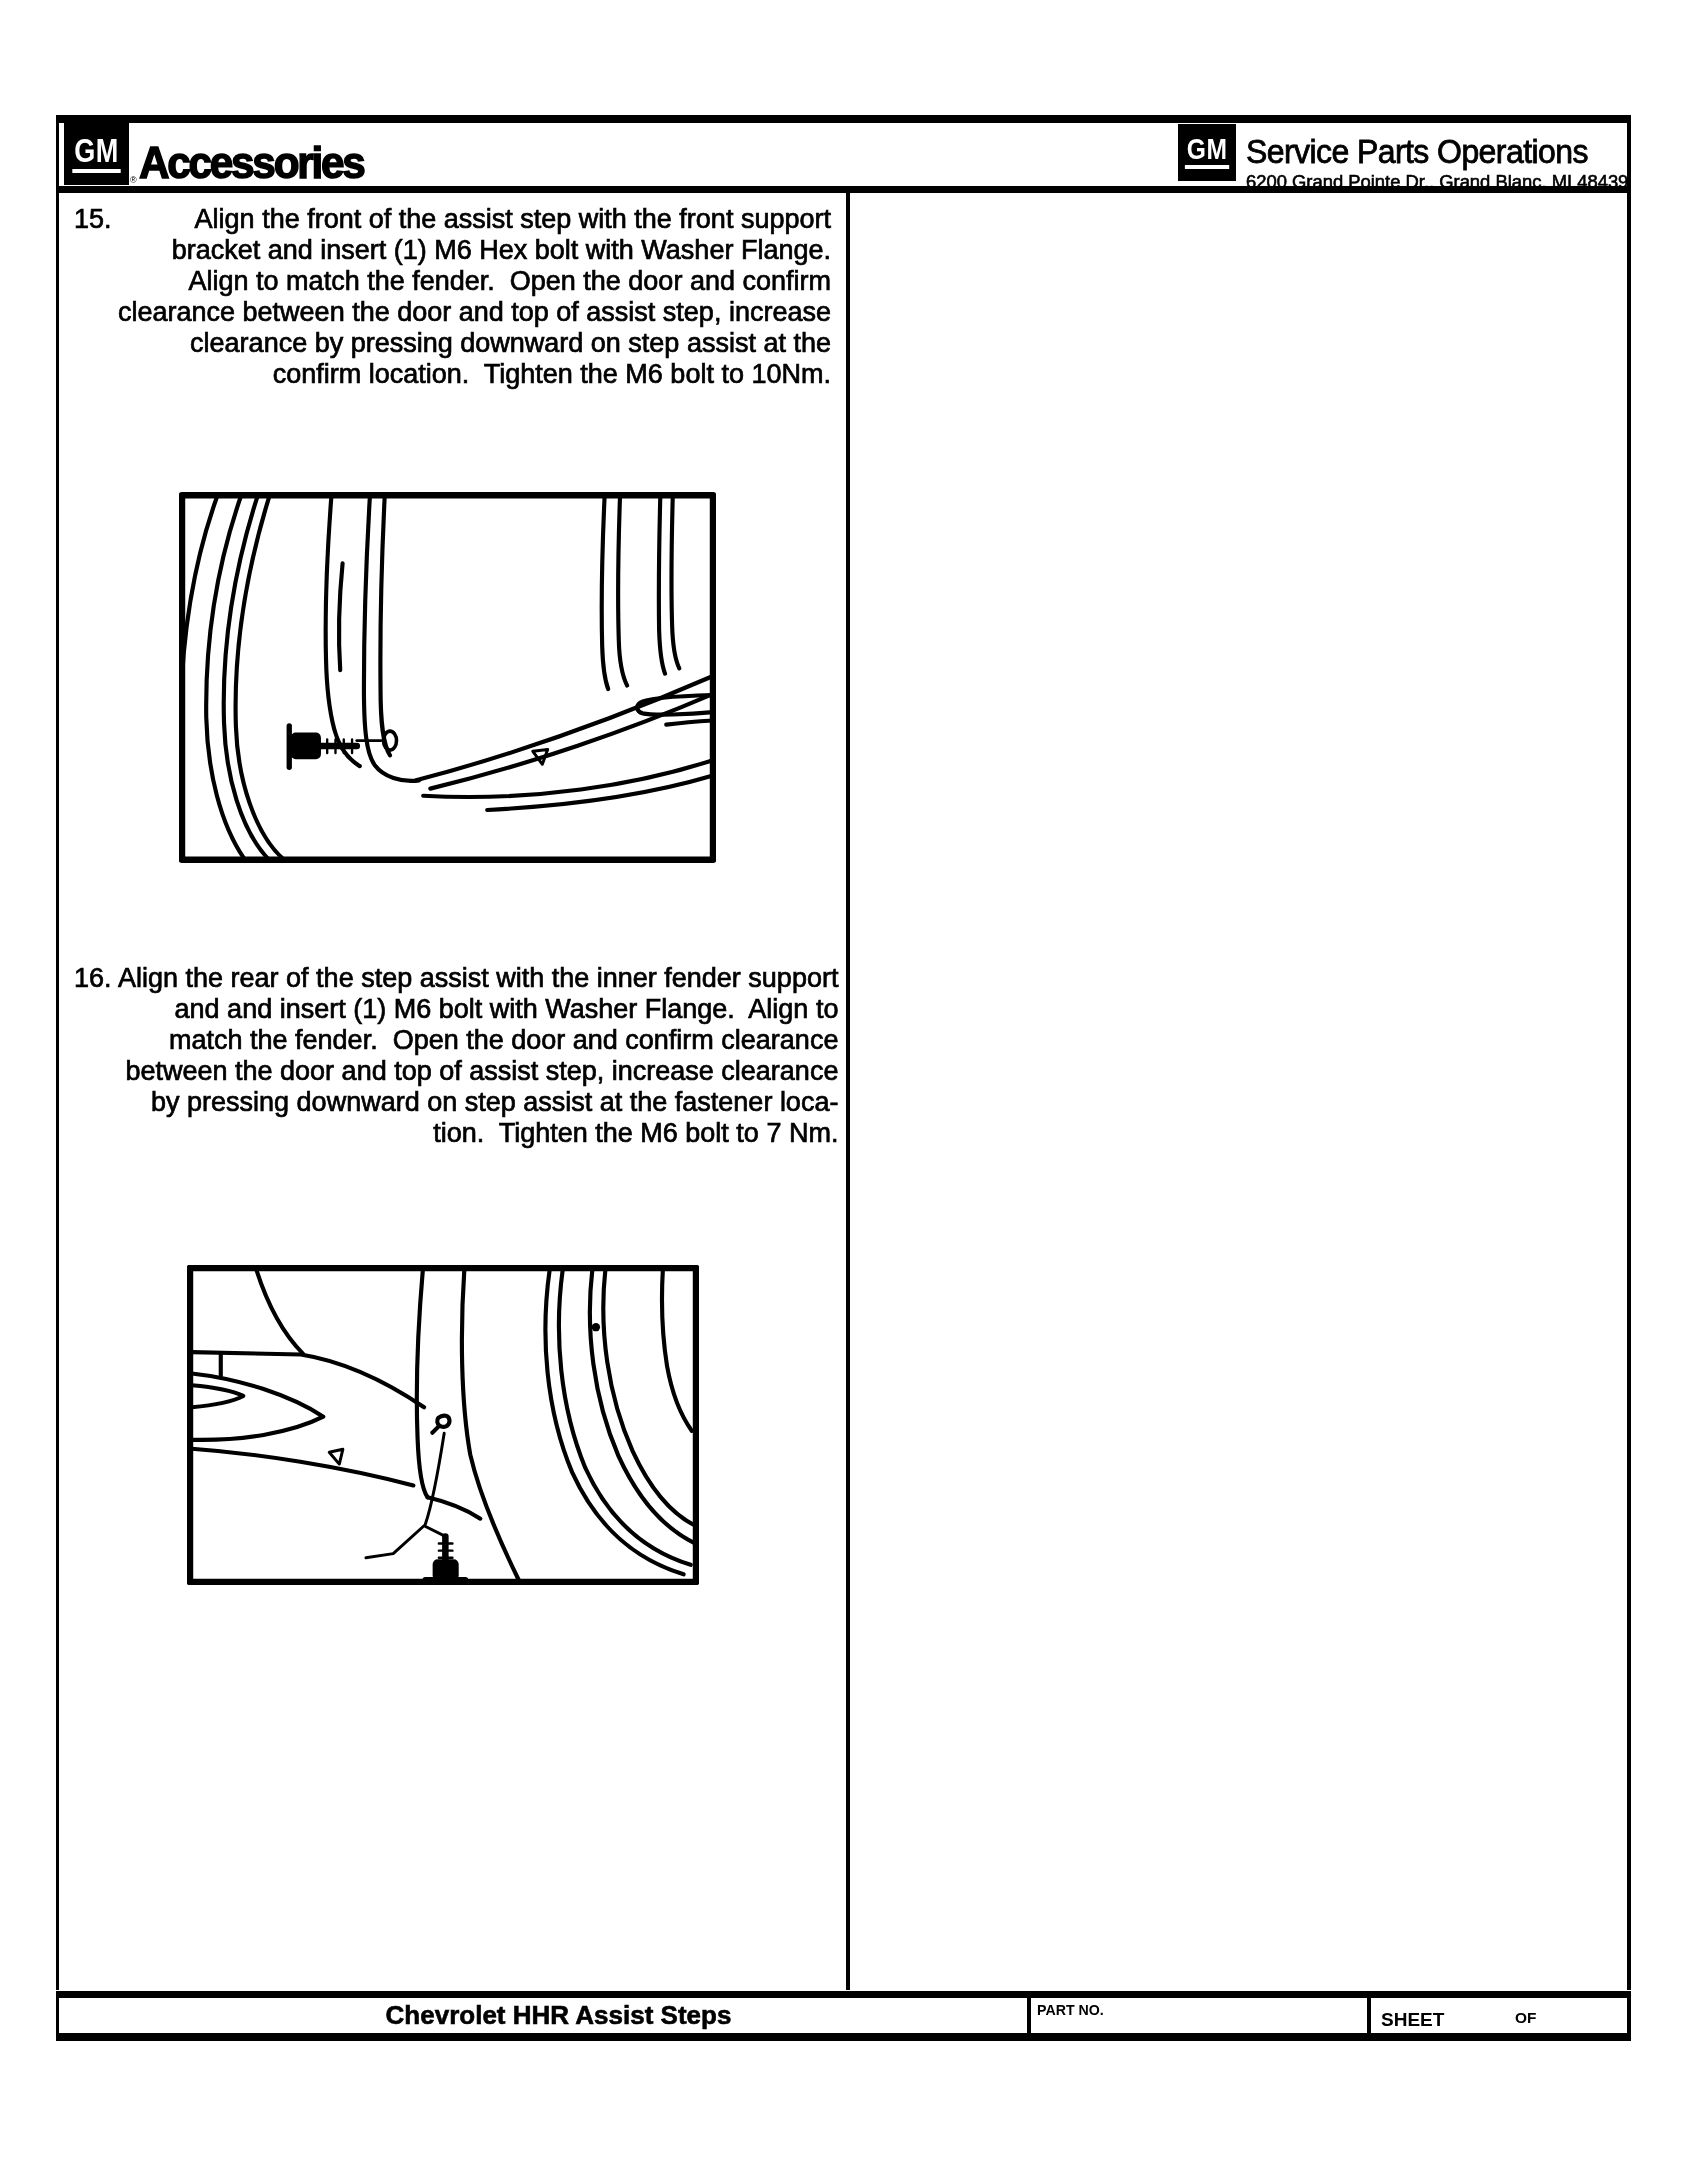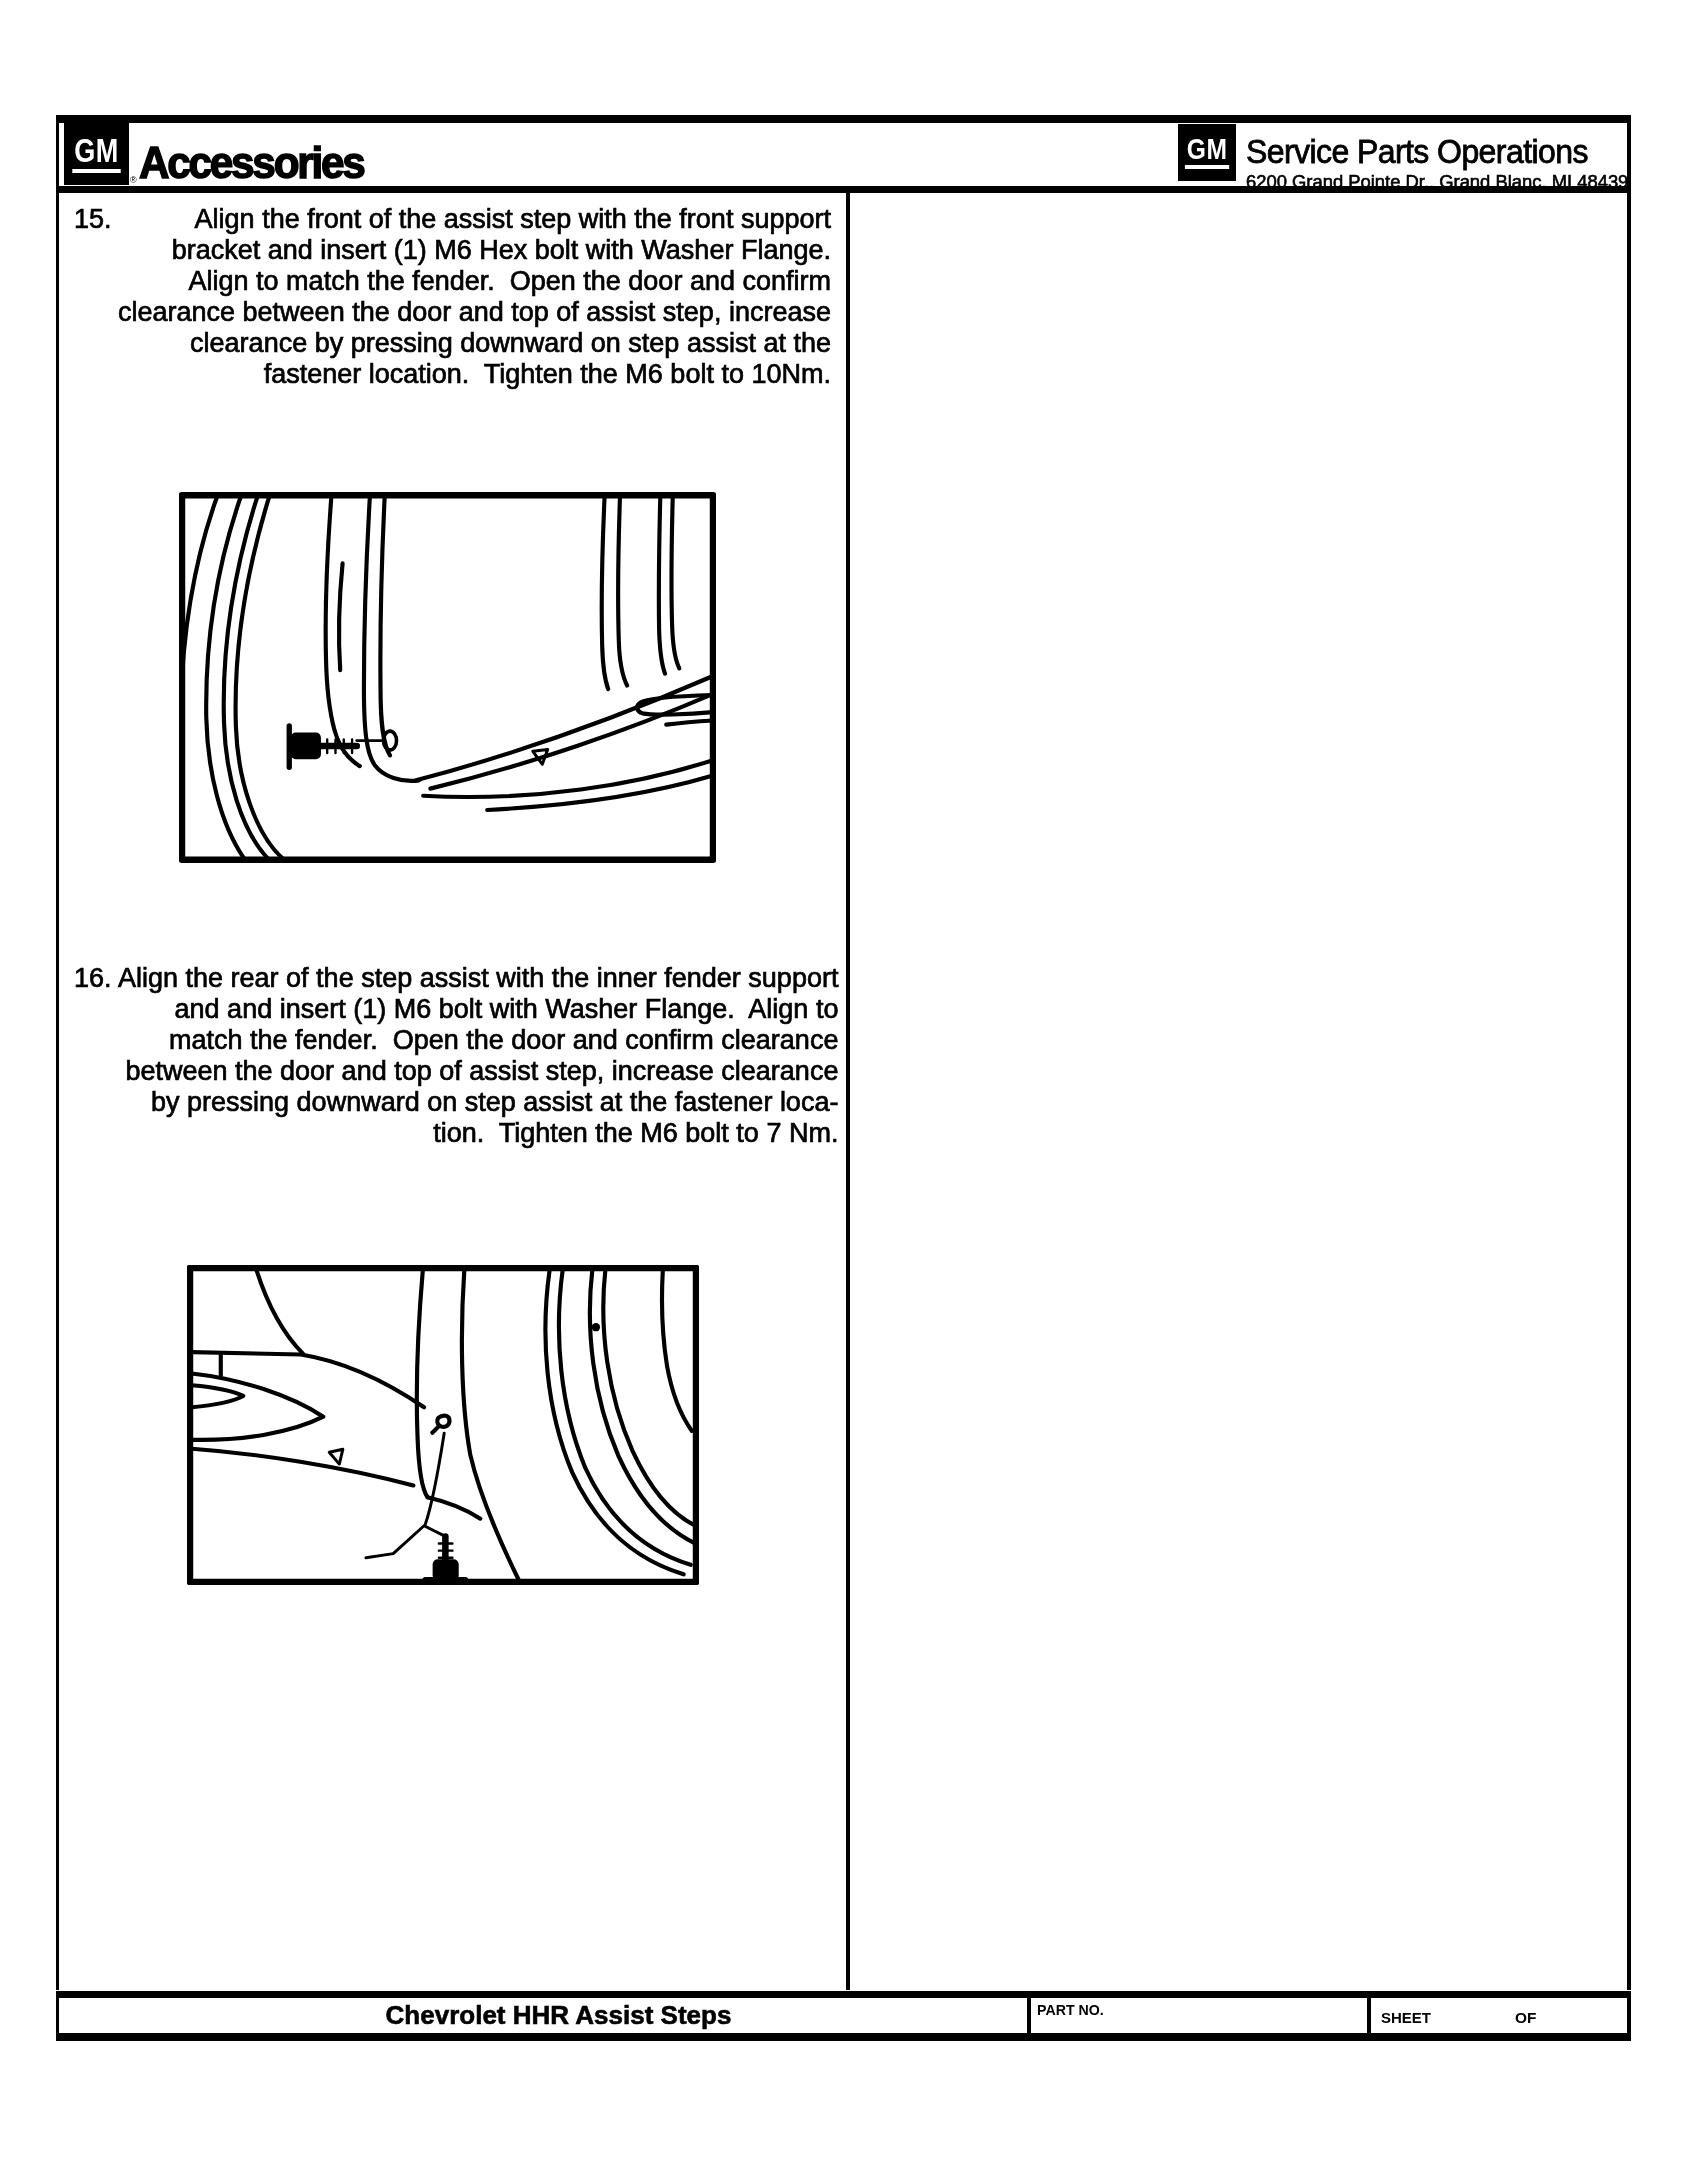--- a/index.html
+++ b/index.html
@@ -94,21 +94,21 @@
   .footer-title{
     font-size:26px;font-weight:700;letter-spacing:0px;
     -webkit-text-stroke:0.6px #000;white-space:pre;
   }
   .footer-partno-label{
     position:absolute;left:1037px;top:2002px;
     font-size:14.2px;font-weight:700;white-space:pre;
   }
   .footer-sheet-label{
     position:absolute;left:1381px;top:2009px;
-    font-size:15px;font-weight:700;white-space:pre;
+    font-size:19px;font-weight:700;white-space:pre;
   }
   .footer-of-label{
     position:absolute;left:1515px;top:2009px;
     font-size:15.4px;font-weight:700;white-space:pre;
   }
 </style>
 </head>
 <body>
 
 <div class="page">
@@ -131,21 +131,21 @@
   <div class="column-divider"></div>
 
   <div class="step step-15">
     <div class="step-number">15.</div>
     <div class="step-lines">
       <div class="step-line">Align the front of the assist step with the front support</div>
       <div class="step-line">bracket and insert (1) M6 Hex bolt with Washer Flange.</div>
       <div class="step-line">Align to match the fender.  Open the door and confirm</div>
       <div class="step-line">clearance between the door and top of assist step, increase</div>
       <div class="step-line">clearance by pressing downward on step assist at the</div>
-      <div class="step-line">fastener location.  Tighten the M6 bolt to 10Nm.</div>
+      <div class="step-line">confirm location.  Tighten the M6 bolt to 10Nm.</div>
     </div>
   </div>
 
   <div class="illustration illustration-1">
     <svg viewBox="0 0 906 625">
       <g fill="none" stroke="#000" stroke-width="7" stroke-linecap="round" stroke-linejoin="round">
 
         <rect x="5" y="5" width="896" height="615" stroke-width="11"></rect>
 
         <g>

